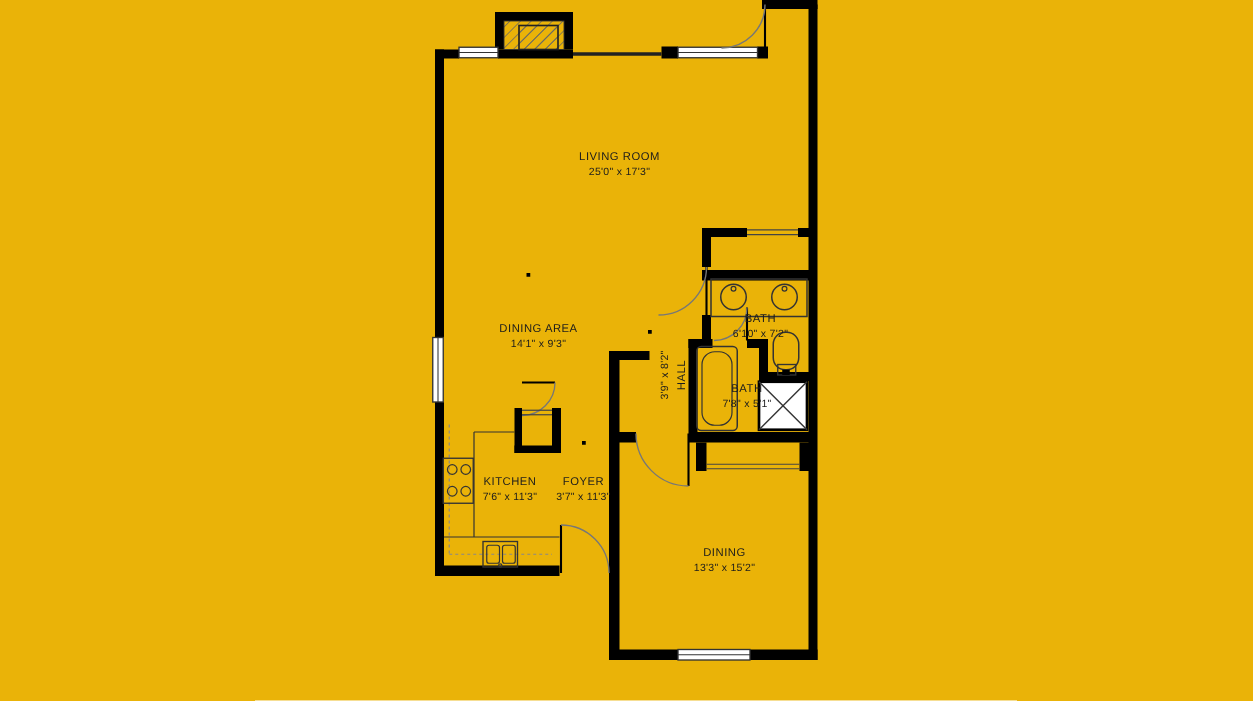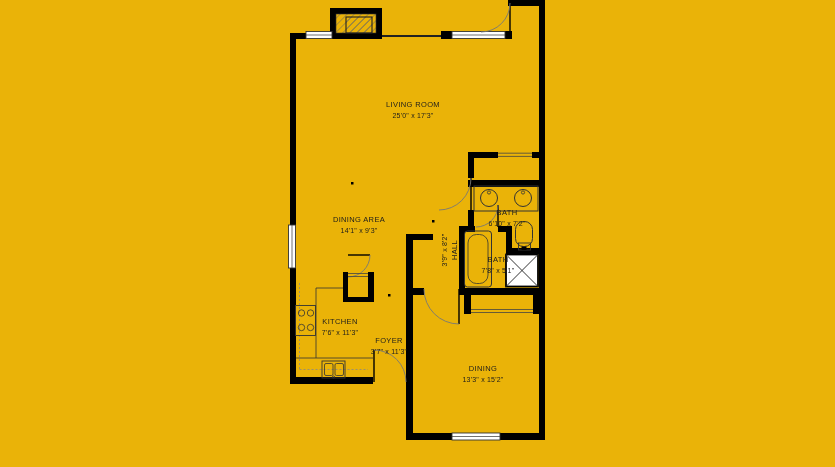--- a/index.html
+++ b/index.html
@@ -216,21 +216,21 @@
   <div class="room-label" style="left:359px;top:225px;">
     <span class="room-name">DINING AREA</span>
     <span class="room-dims">14'1" x 9'3"</span>
   </div>
 
   <div class="room-label" style="left:340px;top:327px;">
     <span class="room-name">KITCHEN</span>
     <span class="room-dims">7'6" x 11'3"</span>
   </div>
 
-  <div class="room-label" style="left:389px;top:346px;">
+  <div class="room-label" style="left:389px;top:327px;">
     <span class="room-name">FOYER</span>
     <span class="room-dims">3'7" x 11'3"</span>
   </div>
 
   <div class="vert-label name vert" style="left:454px;top:250px;position:absolute;">HALL</div>
   <div class="vert-label dims vert" style="left:444px;top:250px;position:absolute;">3'9" x 8'2"</div>
 
   <div class="room-label" style="left:507px;top:218px;">
     <span class="room-name">BATH</span>
     <span class="room-dims">6'10" x 7'2"</span>

